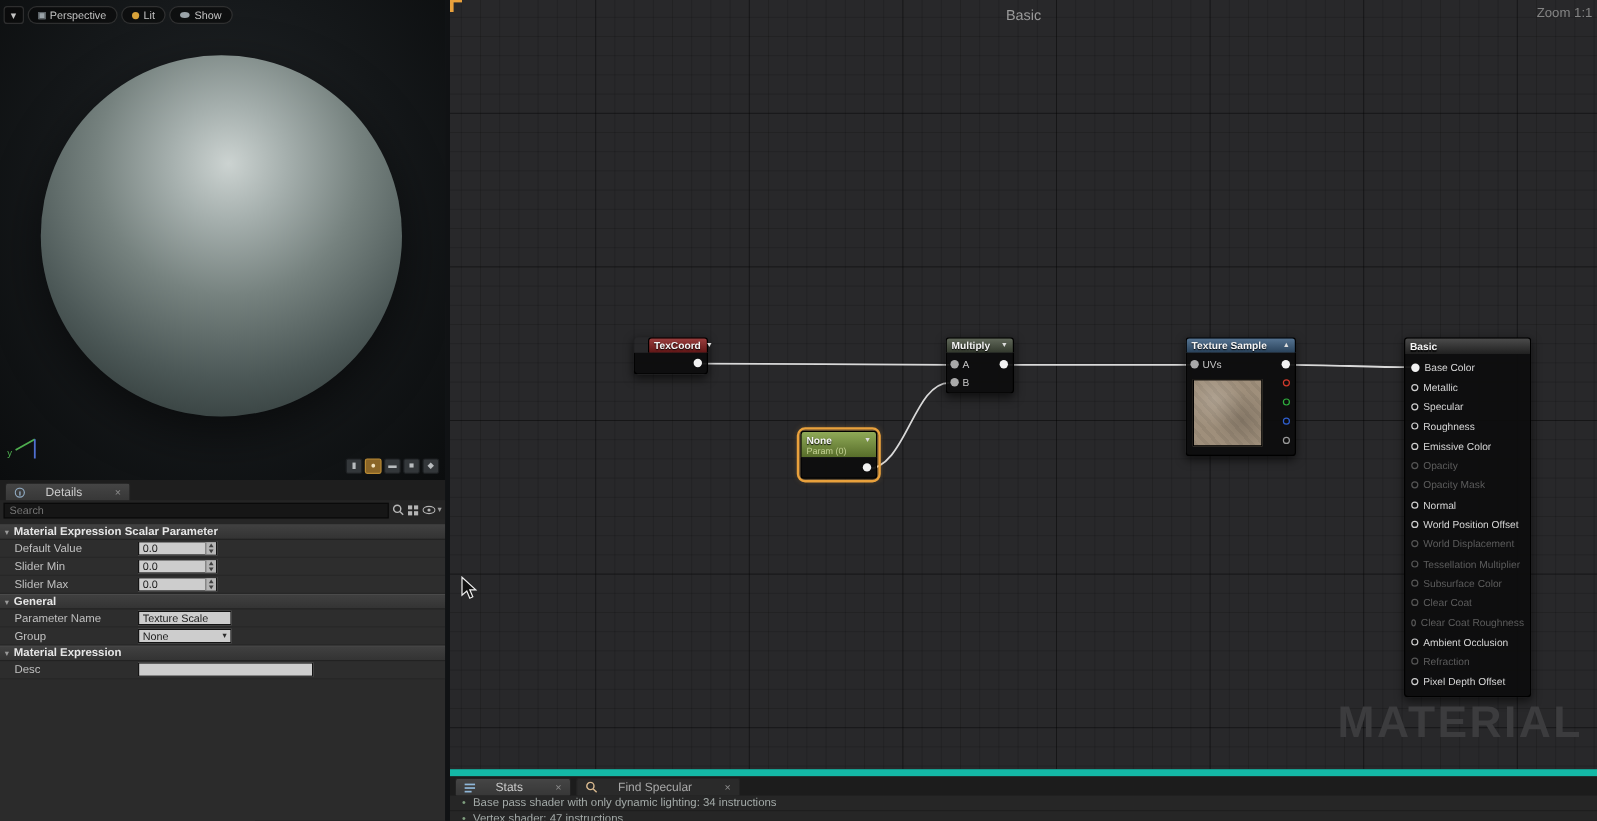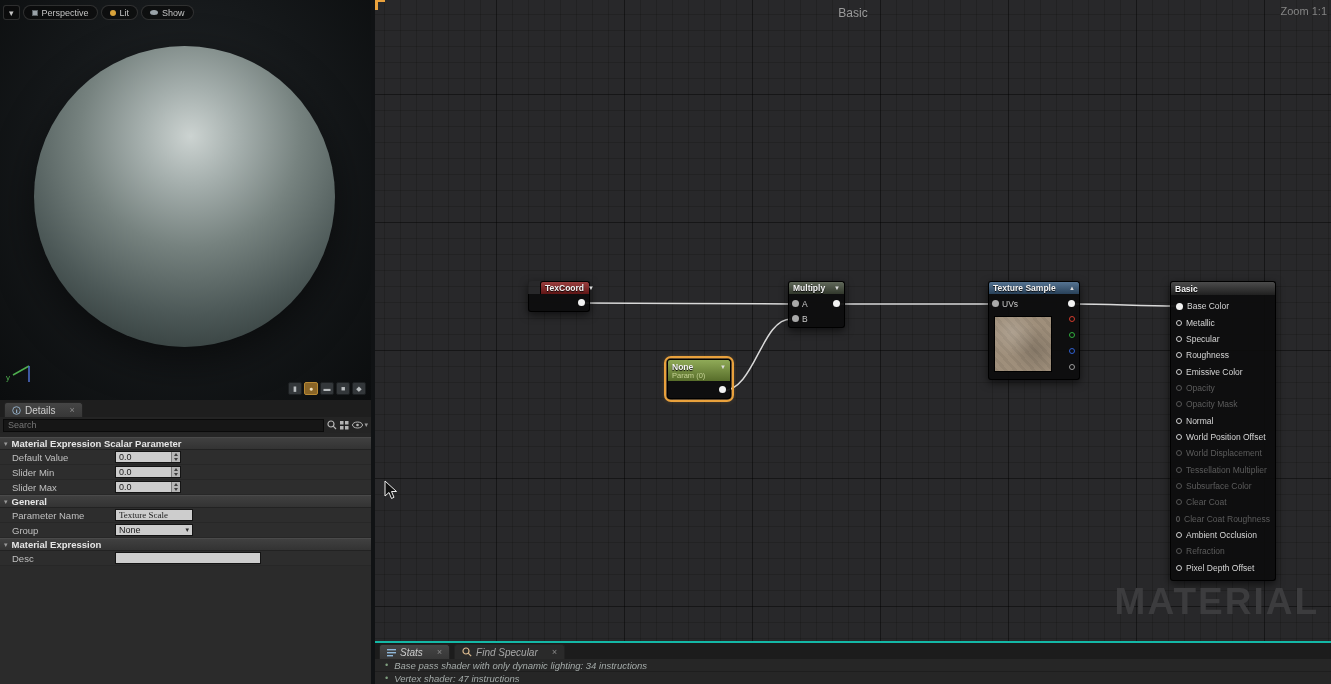--- a/index.html
+++ b/index.html
@@ -27,21 +27,21 @@
   .ico.eye  { width:8px; height:5px; border-radius:50%; background:#9aa3a8; }
   .axis-gizmo { position:absolute; left:5px; bottom:12px; }
   .vp-shapes { position:absolute; right:5px; bottom:5px; display:flex; gap:2px; }
   .shape-btn { width:14px; height:13px; background:#33373a; border:1px solid #1c1f21; border-radius:2px;
     color:#b9bdbf; font-size:7px; line-height:11px; text-align:center; cursor:pointer; padding:0; }
   .shape-btn.active { background:#8a6527; border-color:#b98a34; color:#f2e2bd; }
 
   
   #details { position:absolute; left:0; top:400px; width:371px; height:284px; background:#2b2b2b; }
   .tabbar { height:17px; background:#1e1e1e; display:flex; align-items:flex-end; }
-  .tab { display:inline-flex; align-items:center; gap:4px; height:15px; margin-left:4px; padding:0 7px;
+  .tab { display:inline-flex; align-items:center; gap:17px; height:15px; margin-left:4px; padding:0 7px;
     background:linear-gradient(#454545,#373737); border:1px solid #222; border-bottom:none;
     border-radius:3px 3px 0 0; color:#cccccc; font-size:10px; cursor:pointer; }
   .tab .tab-close { color:#8a8a8a; font-size:9px; margin-left:10px; cursor:pointer; }
   .searchbar { height:16px; background:#242424; display:flex; align-items:center; gap:3px; padding:1px 3px; }
   .search-input { flex:1; height:13px; background:#161616; border:1px solid #0a0a0a; color:#9a9a9a;
     font-size:9px; padding:0 4px; font-family:"Liberation Sans", sans-serif; }
   .sicon { display:inline-flex; align-items:center; gap:1px; color:#b5b5b5; cursor:pointer; }
   .mini-caret { font-size:7px; color:#9a9a9a; }
 
   .sect-gap { height:4px; background:#262626; }
@@ -54,21 +54,21 @@
   .numfield { display:inline-flex; align-items:center; width:66px; height:12px; background:#cdcdcd;
     border:1px solid #141414; }
   .numfield input { flex:1; width:40px; height:10px; border:none; background:transparent; color:#1c1c1c;
     font-size:9px; padding:0 3px; font-family:"Liberation Sans", sans-serif; }
   .spin { position:relative; width:9px; height:10px; background:#b5b5b5; border-left:1px solid #7a7a7a; }
   .spin::before, .spin::after { content:""; position:absolute; left:2px;
     border-left:2.5px solid transparent; border-right:2.5px solid transparent; }
   .spin::before { top:1px; border-bottom:3px solid #3f3f3f; }
   .spin::after  { bottom:1px; border-top:3px solid #3f3f3f; }
   .txtfield { width:78px; height:12px; background:#cdcdcd; border:1px solid #141414; color:#1c1c1c;
-    font-size:9px; padding:0 3px; font-family:Liberation Serif, serif; }
+    font-size:9px; padding:0 3px; font-family:Liberation Sans, sans-serif; }
   .txtfield.wide { width:146px; }
   .dropdown { display:inline-flex; align-items:center; justify-content:space-between; width:78px; height:12px;
     background:#cdcdcd; border:1px solid #141414; color:#1c1c1c; font-size:9px; padding:0 3px; cursor:pointer; }
   .dropdown .dd-caret { font-size:7px; color:#2b2b2b; }
 
   
   #graph { position:absolute; left:375px; top:0; width:956px; height:641px; overflow:hidden;
     background-color:#28282a;
     background-image:
       linear-gradient(rgba(0,0,0,0.35) 1px, transparent 1px),
@@ -130,21 +130,21 @@
   .mrow.off .mlabel { color:#5c5c5c; }
   .mrow.off .pin.hollow { border-color:#555; }
 
   .node-param-sel { outline:2px solid var(--accent,#e9a13c); outline-offset:1px; border-radius:4px;
     box-shadow:0 0 6px rgba(233,161,60,0.7); }
 
   .cursor { position:absolute; pointer-events:none; }
 
   
   #stats-panel { position:absolute; left:375px; top:641px; width:956px; height:43px; background:#232323;
-    border-top:2px solid #14b8a6;font-style:italic; }
+    border-top:6px solid #14b8a6; }
   #stats-panel .tabbar { background:#1c1c1c; height:16px; }
   .tab.inactive { background:#2a2a2a; color:#a8a8a8; }
   .msg-row { display:flex; align-items:center; gap:6px; height:13px; padding-left:10px;
     border-bottom:1px solid #1e1e1e; background:#262626; }
   .msg-bullet { color:#7f9f7f; font-size:9px; }
   .msg-text { color:#a4aba9; font-size:9.5px; }
 </style>
 </head>
 <body>
 

